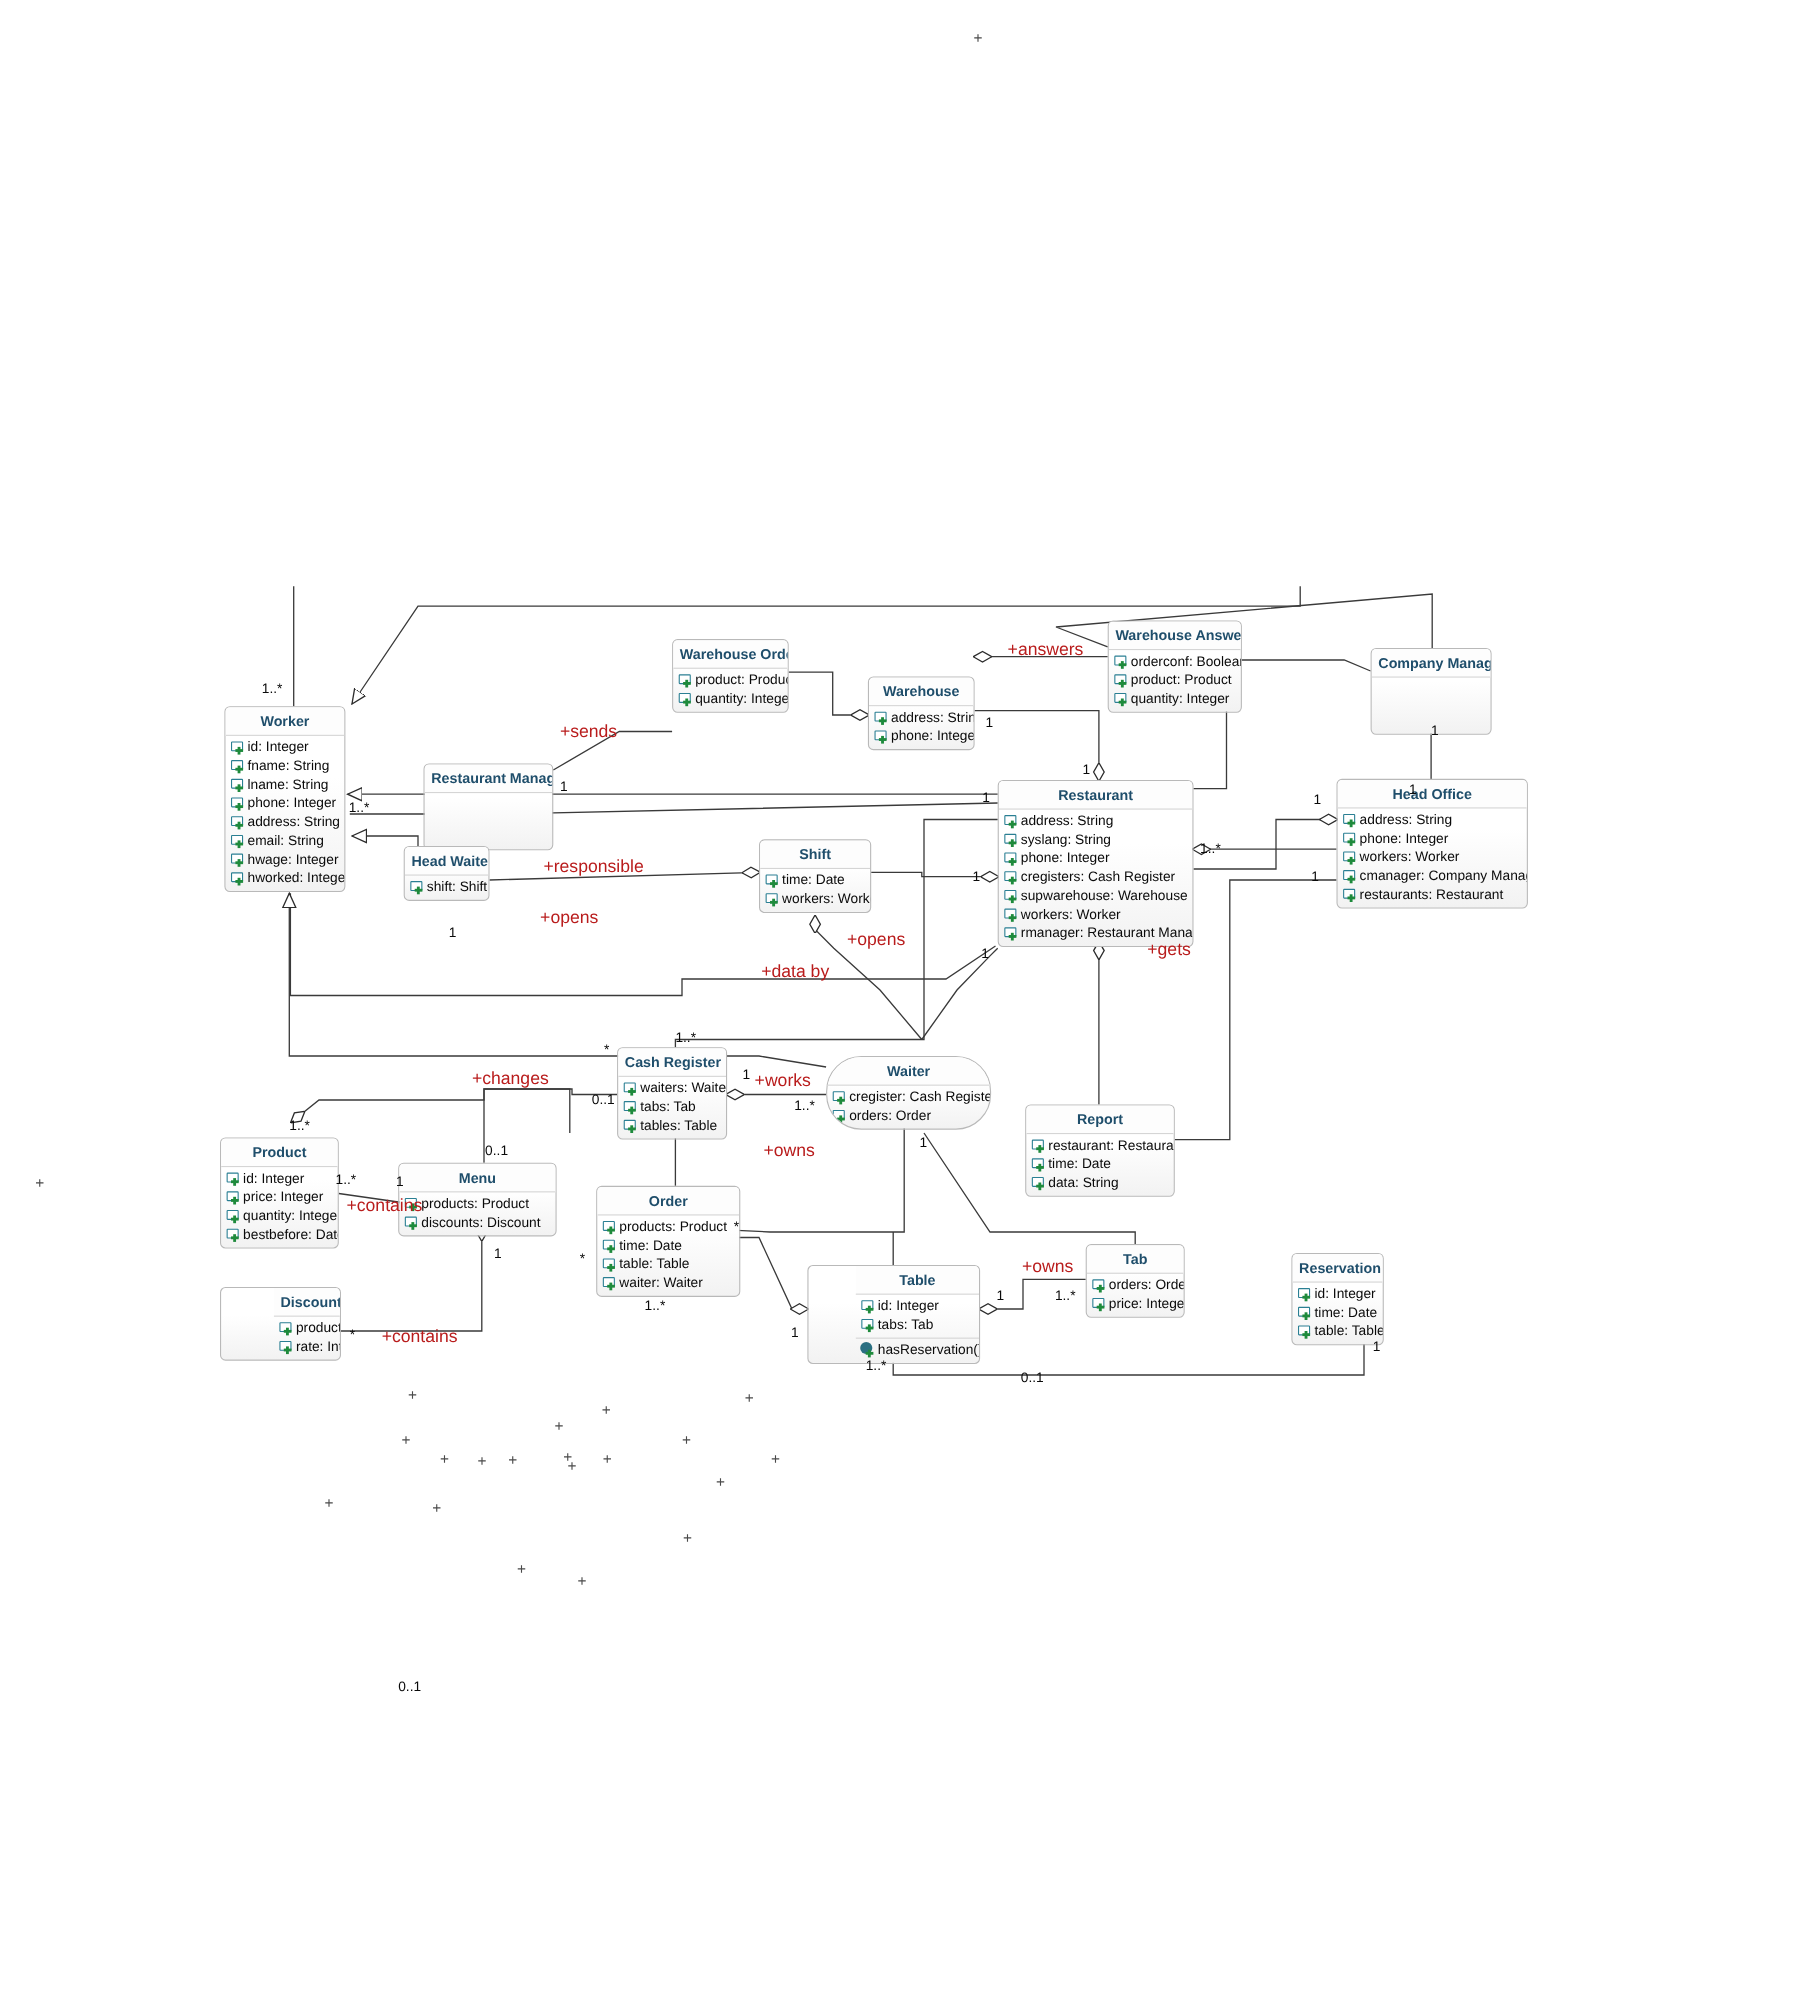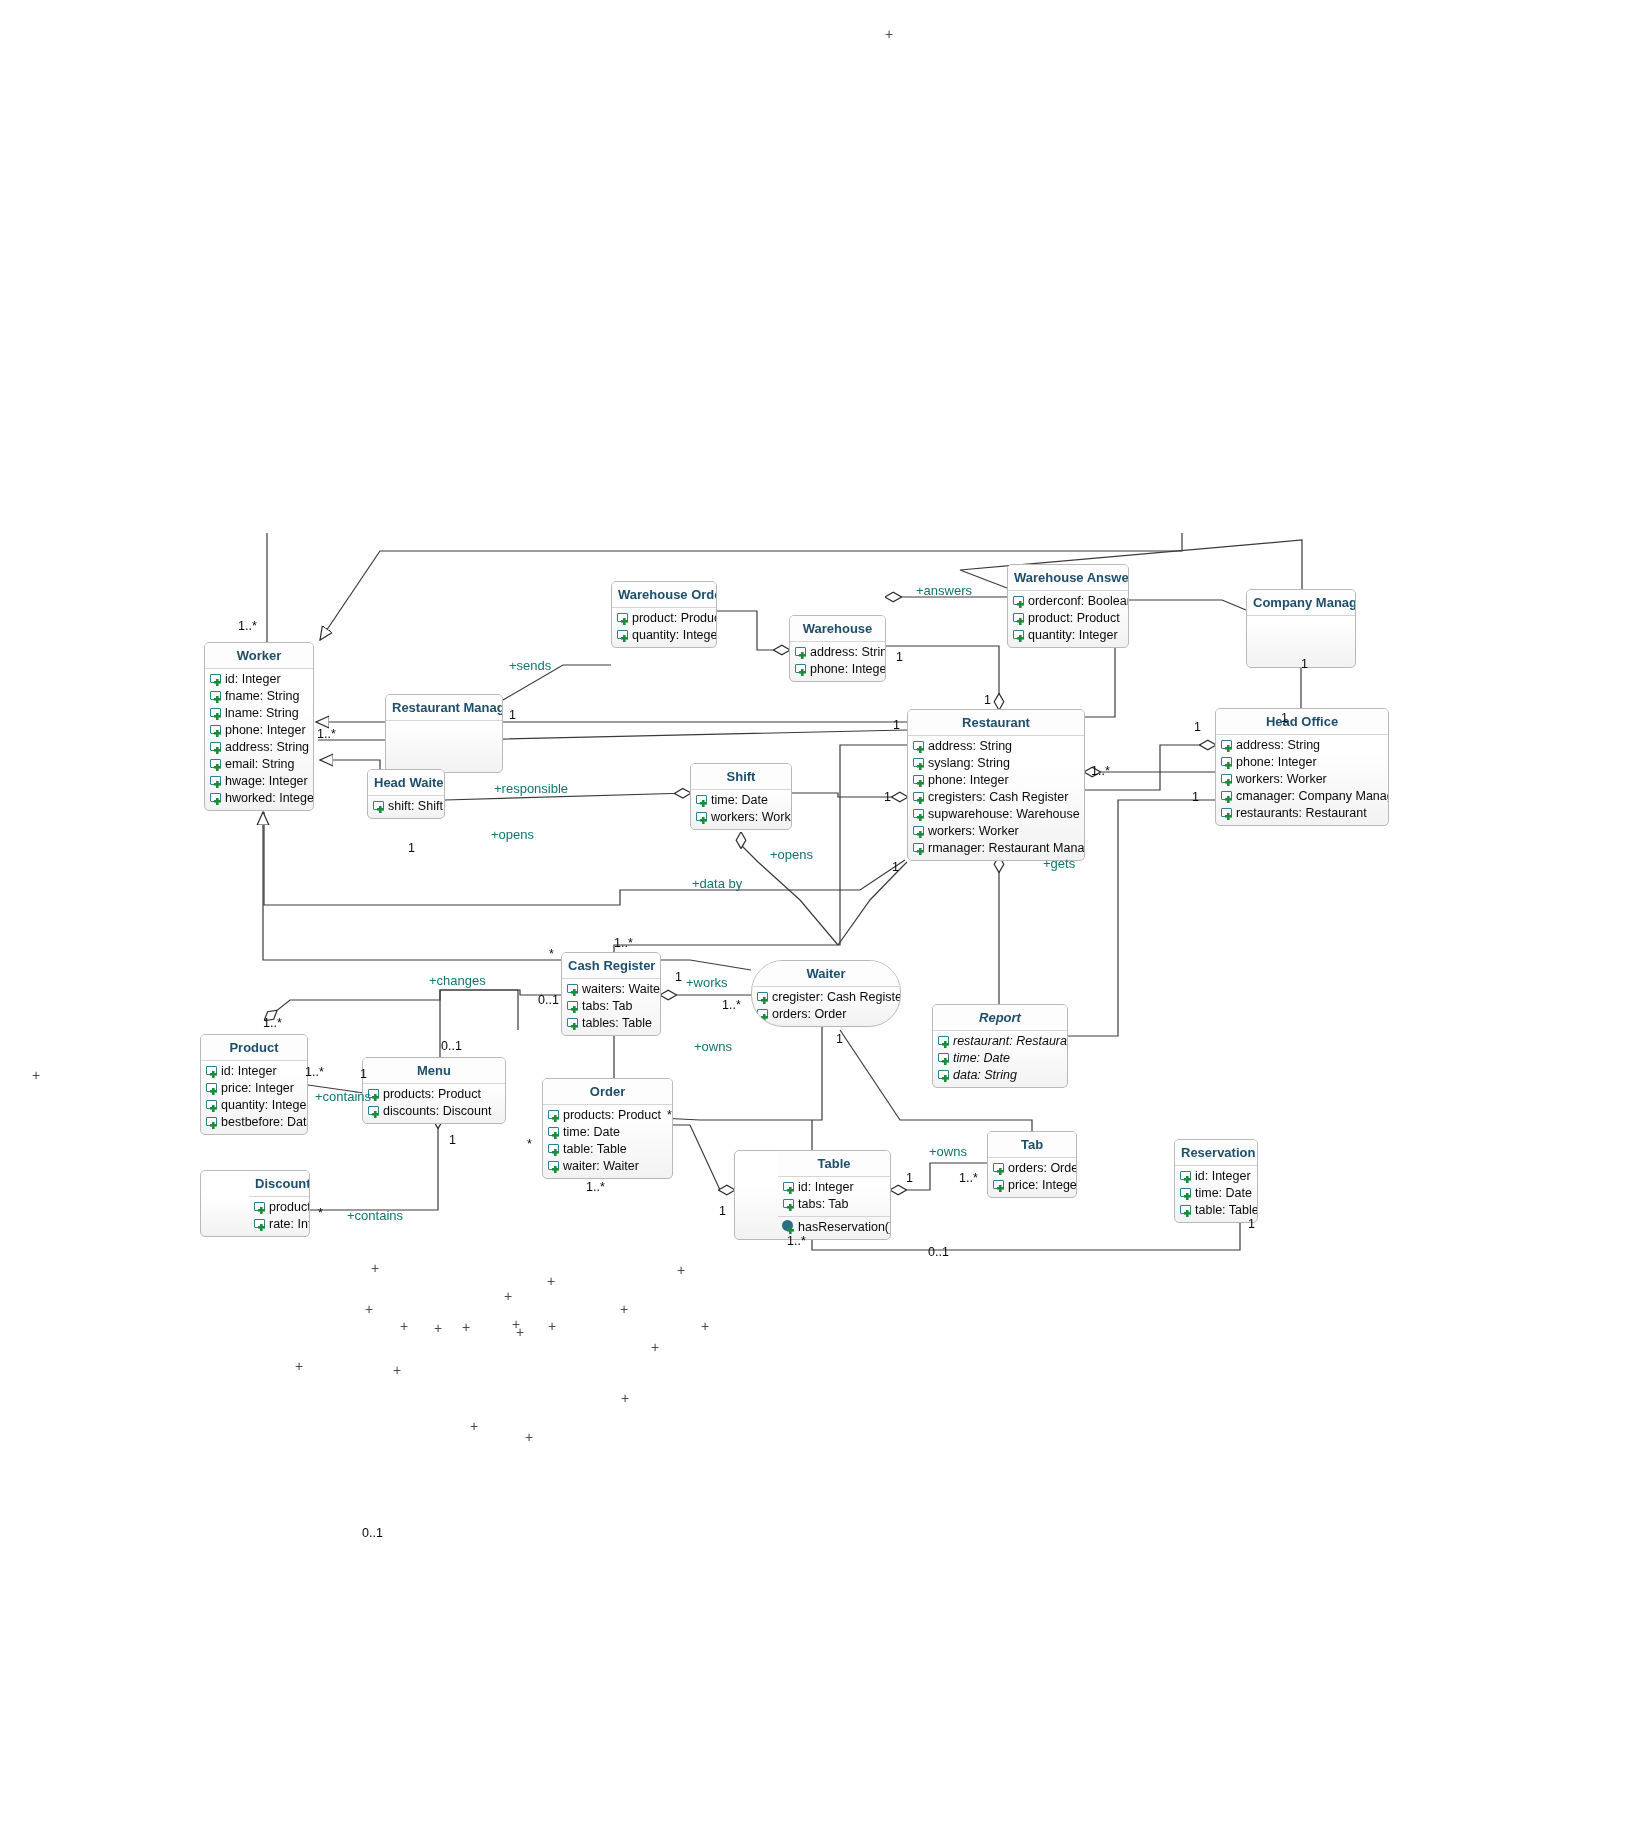--- a/index.html
+++ b/index.html
@@ -106,22 +106,22 @@
     position: absolute;
     left: 4px; top: 6px;
     width: 7px; height: 7px;
     background:
       linear-gradient(#1e8a3c,#1e8a3c) center/7px 2.6px no-repeat,
       linear-gradient(#1e8a3c,#1e8a3c) center/2.6px 7px no-repeat;
   }
   
   .edge-label {
     position: absolute;
-    font-size: 13px;
-    color: #0f766e;
+    font-size: 16px;
+    color: #b91c1c;
     white-space: nowrap;
     background: transparent;
     line-height: 13px;
   }
   .mult {
     position: absolute;
     font-size: 12.5px;
     color: #0a0a0a;
     white-space: nowrap;
     line-height: 13px;
@@ -413,21 +413,21 @@
           <div class="uml-attr">
             <span class="glyph ic-attr"></span>
             <span>cregister: Cash Register</span>
           </div>
           <div class="uml-attr">
             <span class="glyph ic-attr"></span>
             <span>orders: Order</span>
           </div>
         </div>
       </div>
-      <div class="uml-class" style="left: 932px; top: 1004px; width: 136px; font-style: italic;">
+      <div class="uml-class" style="left: 932px; top: 1004px; width: 136px;">
         <div class="uml-title">Report</div>
         <div class="uml-section">
           <div class="uml-attr">
             <span class="glyph ic-attr"></span>
             <span>restaurant: Restaurant</span>
           </div>
           <div class="uml-attr">
             <span class="glyph ic-attr"></span>
             <span>time: Date</span>
           </div>

